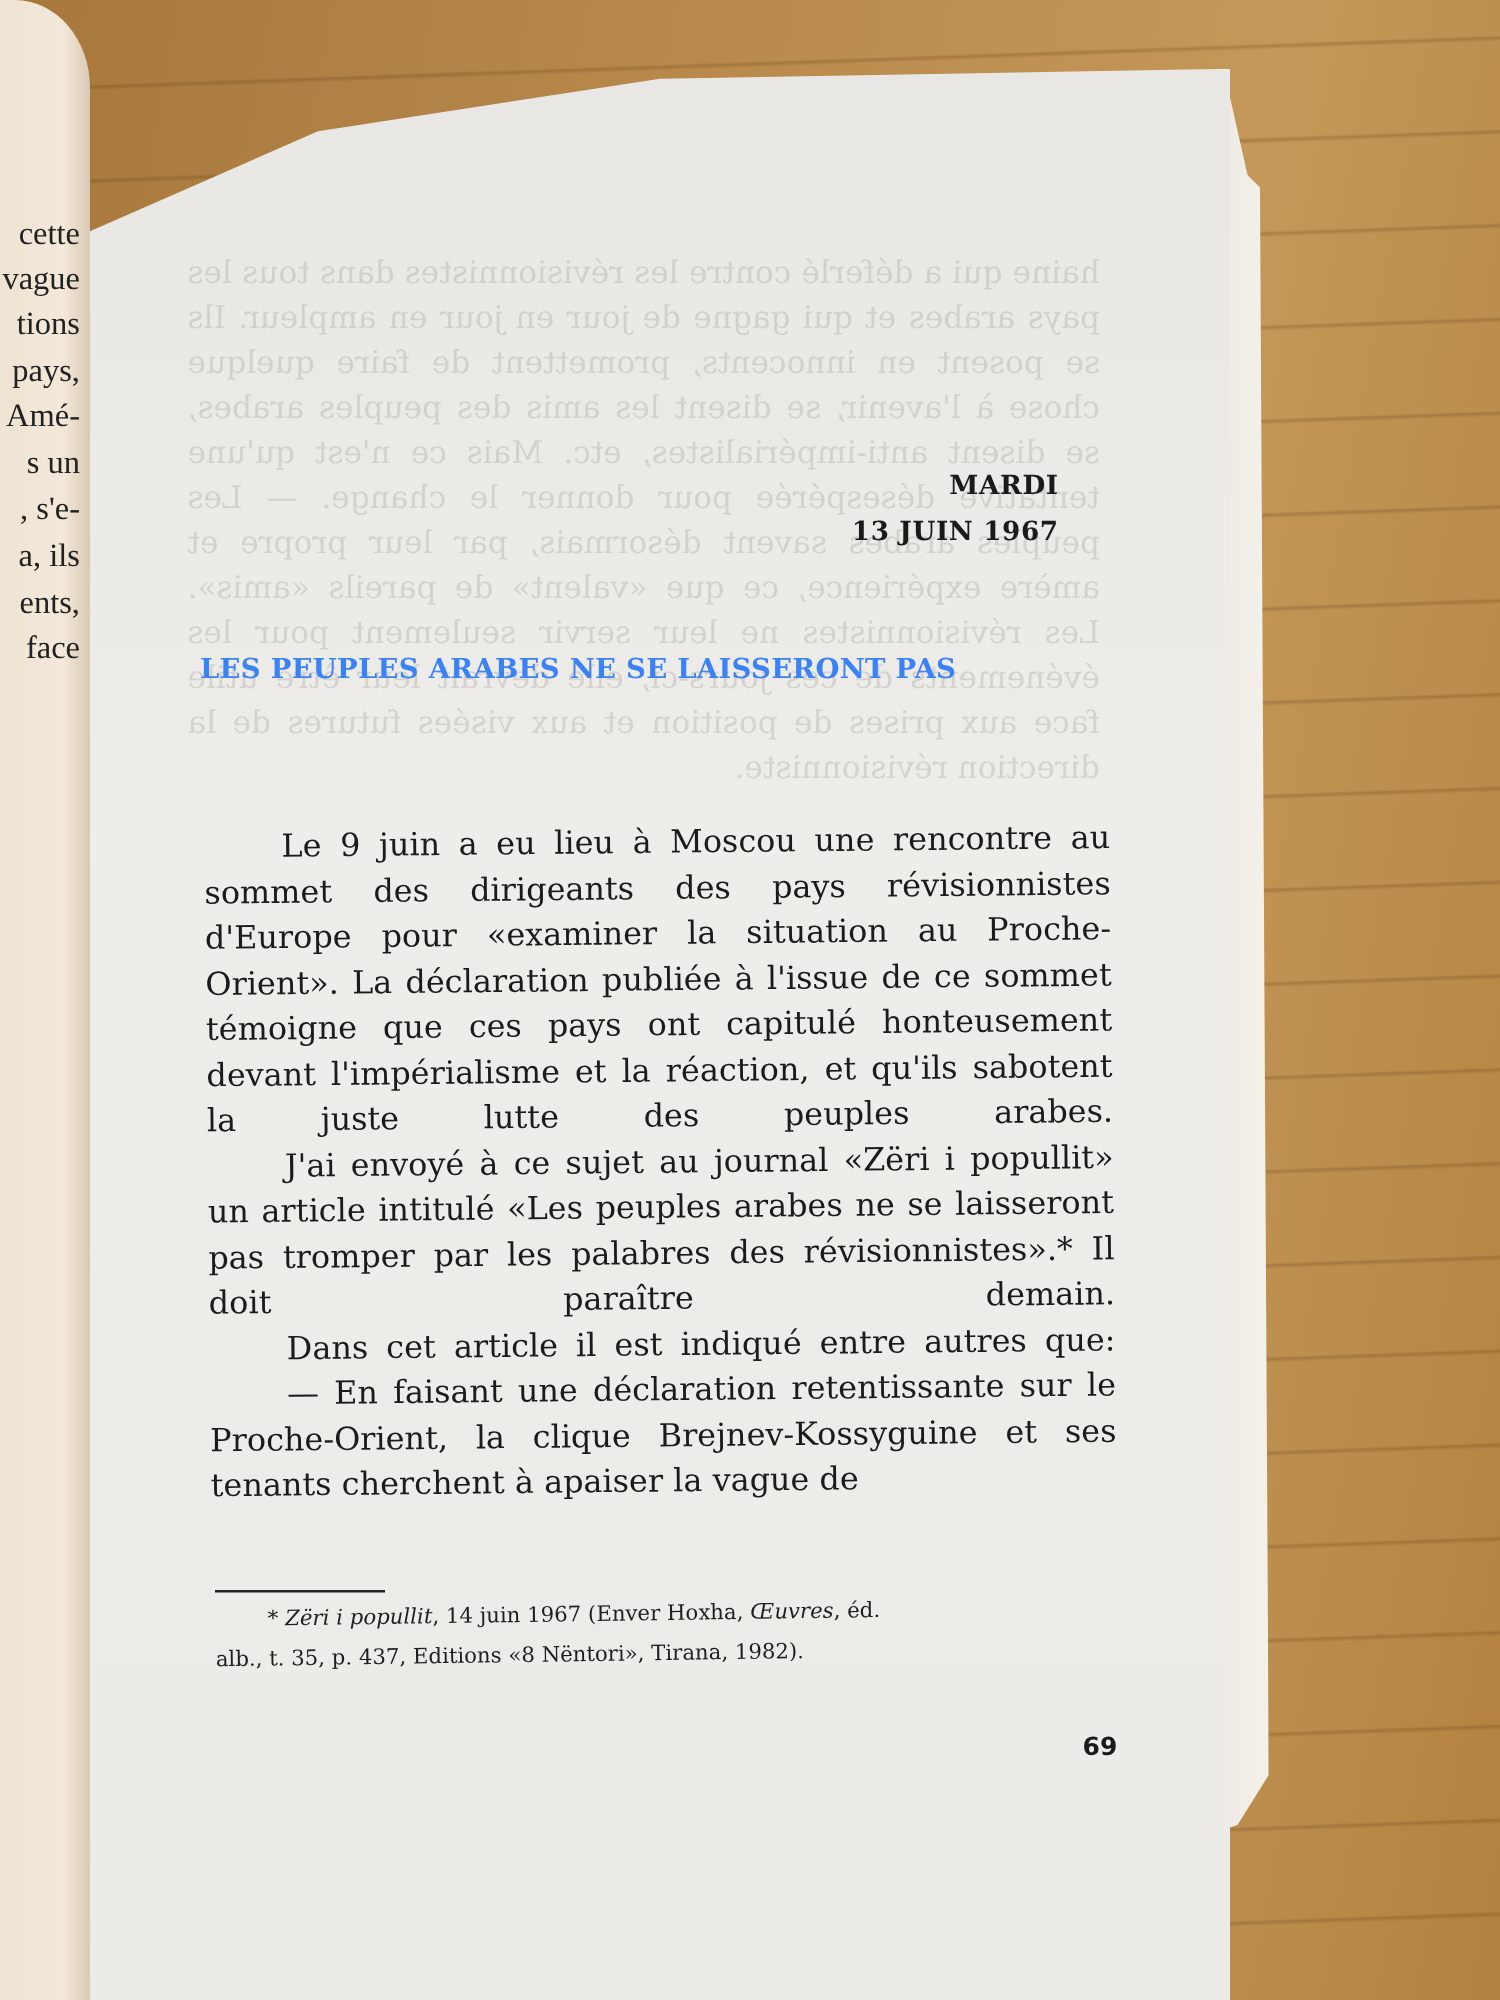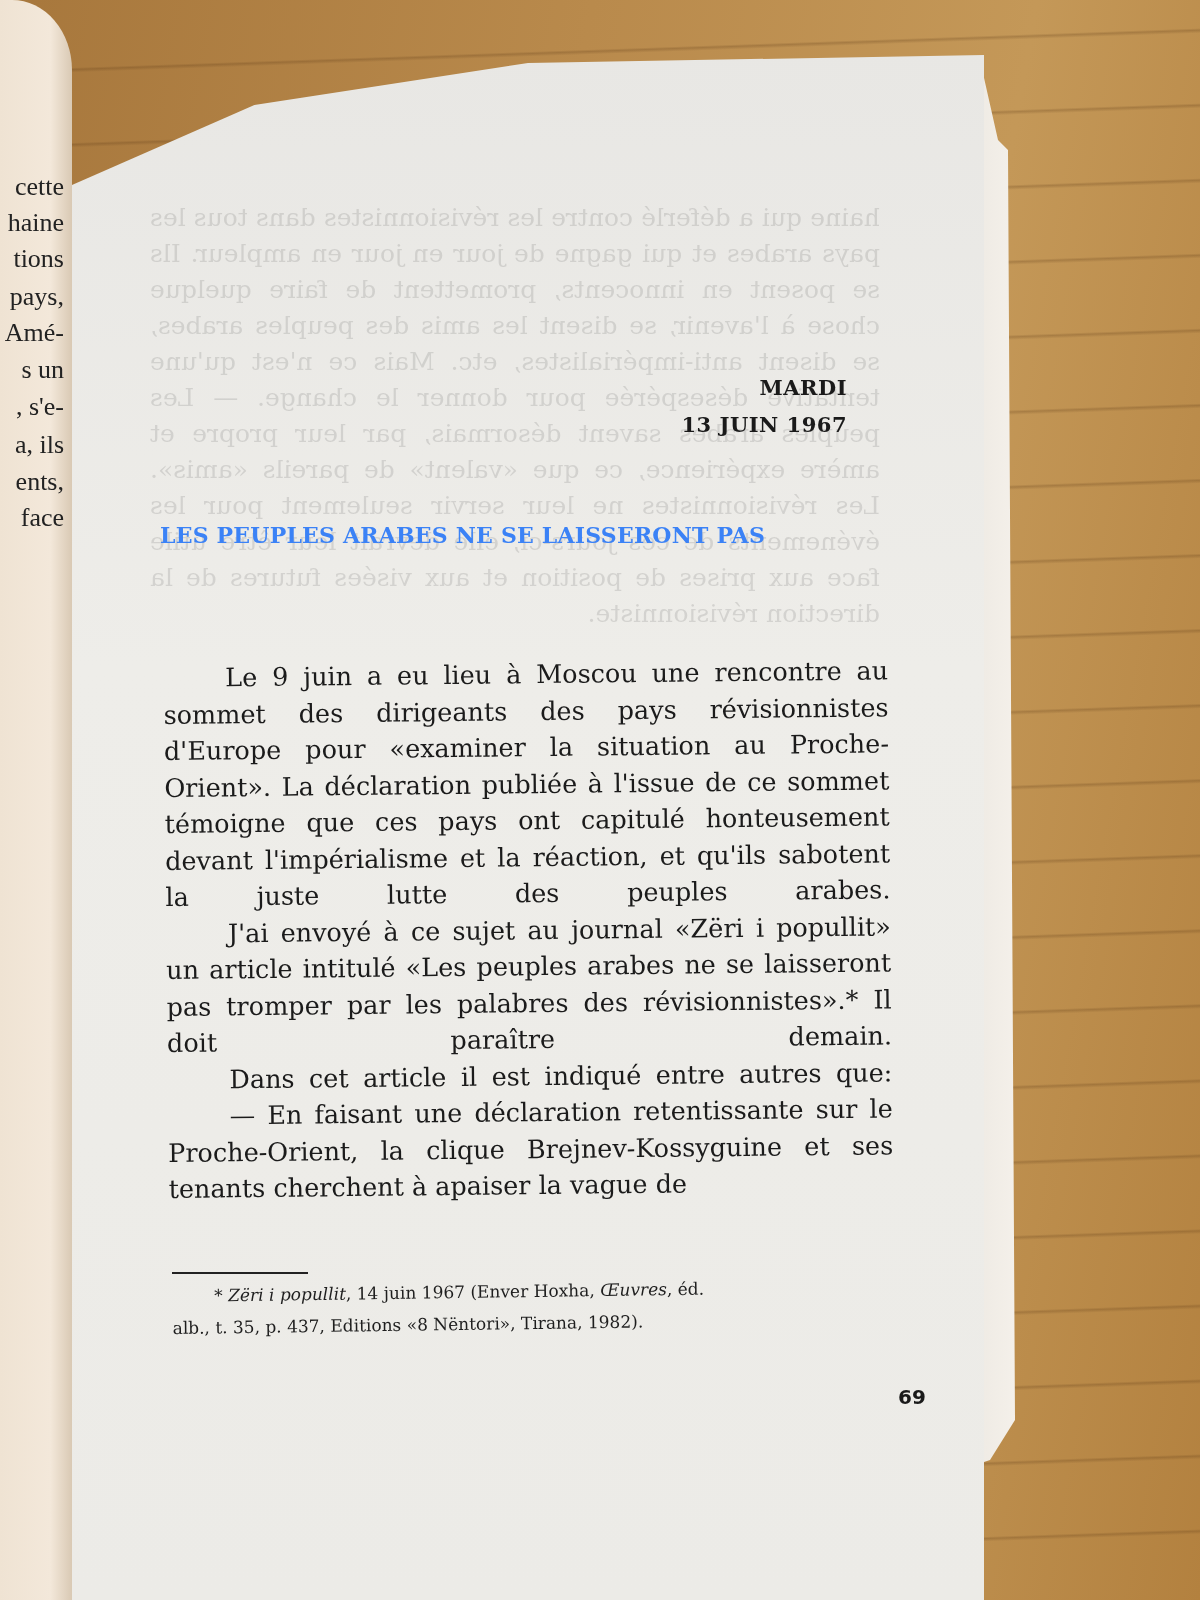--- a/index.html
+++ b/index.html
@@ -62,31 +62,31 @@
     }
     .footnote {
       position: absolute; left: 172px; top: 1280px; width: 610px;
       font-family: "DejaVu Serif", serif; font-size: 17px; color: #1e1e1e; line-height: 32px;
       transform: rotate(-0.8deg); transform-origin: left top;
     }
     .footnote .fn-line1 { padding-left: 42px; }
     .footnote em { font-style: italic; }
     .page-number {
       position: absolute; left: 866px; top: 1385px;
-      font-family: "DejaVu Sans", sans-serif; font-weight: bold; font-size: 20px; color: #1a1a1a; margin-left: 32px;
+      font-family: "DejaVu Sans", sans-serif; font-weight: bold; font-size: 20px; color: #1a1a1a;
     }
   </style>
 </head>
 <body>
 
 <div class="wood-grain"></div>
 
 <div class="left-page">
   <span class="line" style="top:172px">cette</span>
-  <span class="line" style="top:208px">haine</span>
+  <span class="line" style="top:208px">vague</span>
   <span class="line" style="top:244px">tions</span>
   <span class="line" style="top:282px">pays,</span>
   <span class="line" style="top:318px">Amé-</span>
   <span class="line" style="top:355px">s un</span>
   <span class="line" style="top:392px">, s'e-</span>
   <span class="line" style="top:430px">a, ils</span>
   <span class="line" style="top:467px">ents,</span>
   <span class="line" style="top:503px">face</span>
 </div>
 

